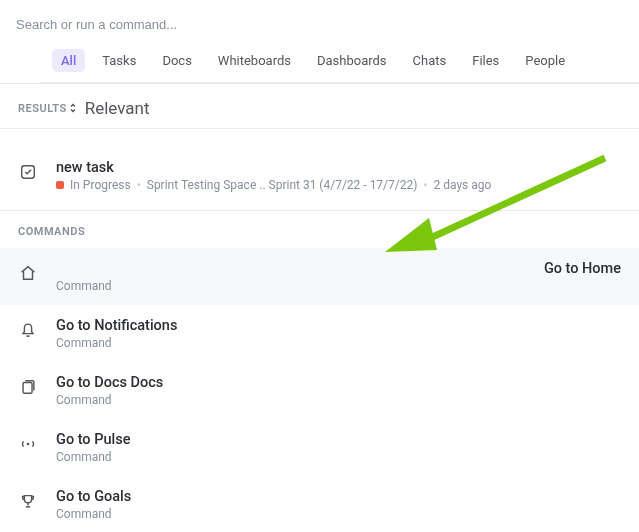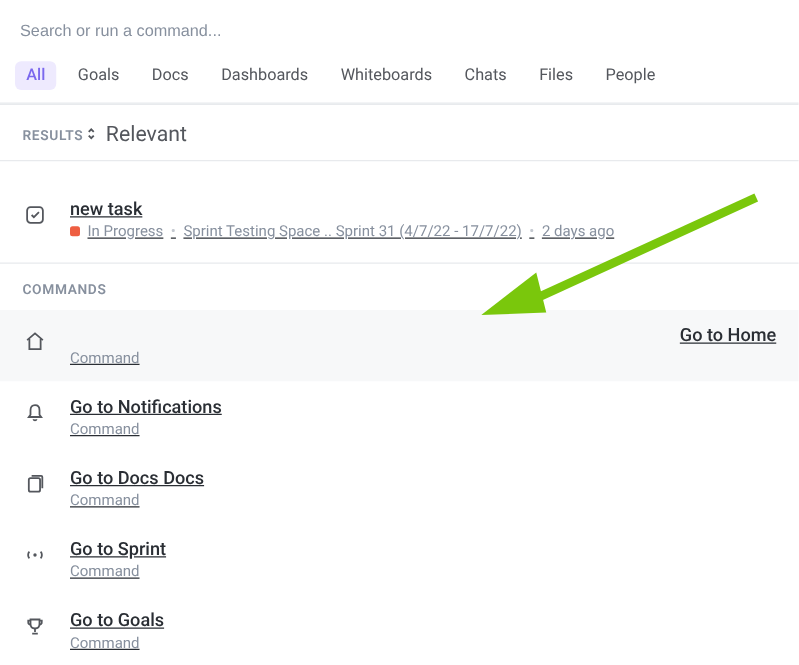--- a/index.html
+++ b/index.html
@@ -22,20 +22,21 @@
     outline: none;
     color: #404040;
   }
   .search-input::placeholder { color: #87909e; }
   .tabs {
     display: flex;
     gap: 8px;
     padding: 8px 12px 10px 12px;
     align-items: center;
     border-bottom: 1px solid #e8eaed;
+    margin-left: 40px;
   }
   .tab {
     font-size: 13px;
     color: #54575d;
     padding: 4px 9px;
     border-radius: 5px;
     cursor: pointer;
   }
   .tab.active {
     background: #eeeafe;
@@ -66,21 +67,20 @@
     font-weight: 400;
     letter-spacing: 0;
   }
   .sort svg { width: 12px; height: 12px; }
   .result-row, .command-row {
     display: flex;
     align-items: flex-start;
     gap: 18px;
     padding: 12px 18px;
     cursor: pointer;
-    text-decoration: underline;
   }
   .result-row { margin-top: 18px; margin-bottom: 6px; }
   .command-row.highlight { background: #f7f8f9; text-align: right; }
   .row-icon {
     width: 20px;
     height: 20px;
     margin-top: 3px;
     flex-shrink: 0;
     display: flex;
     align-items: center;
@@ -118,24 +118,24 @@
 </style>
 </head>
 <body>
 
 <div class="search-bar">
   <input class="search-input" type="text" placeholder="Search or run a command..." style="">
 </div>
 
 <div class="tabs">
   <div class="tab active">All</div>
-  <div class="tab">Goals</div>
+  <div class="tab">Tasks</div>
   <div class="tab">Docs</div>
+  <div class="tab">Whiteboards</div>
   <div class="tab">Dashboards</div>
-  <div class="tab">Whiteboards</div>
   <div class="tab">Chats</div>
   <div class="tab">Files</div>
   <div class="tab">People</div>
 </div>
 
 <div class="section-header">
   <span>RESULTS</span>
   <div class="sort">
     <span>
       <svg viewBox="0 0 12 12" fill="none" stroke="currentColor" stroke-width="1.5">
@@ -212,21 +212,21 @@
 
 <div class="command-row">
   <div class="row-icon">
     <svg viewBox="0 0 20 20" fill="none" stroke="currentColor" stroke-width="1.6">
       <circle cx="10" cy="10" r="1.5" fill="currentColor" stroke="none"></circle>
       <path d="M5 7 C3.5 8.5 3.5 11.5 5 13"></path>
       <path d="M15 7 C16.5 8.5 16.5 11.5 15 13"></path>
     </svg>
   </div>
   <div class="row-body">
-    <div class="row-title">Go to Sprint</div>
+    <div class="row-title">Go to Pulse</div>
     <div class="row-sub">Command</div>
   </div>
 </div>
 
 <div class="command-row">
   <div class="row-icon">
     <svg viewBox="0 0 20 20" fill="none" stroke="currentColor" stroke-width="1.6">
       <path d="M6 4 H14 V8 C14 10.5 12.5 12 10 12 C7.5 12 6 10.5 6 8 Z"></path>
       <path d="M6 5 H4 V6.5 C4 8 5 8.5 6 8.5"></path>
       <path d="M14 5 H16 V6.5 C16 8 15 8.5 14 8.5"></path>

